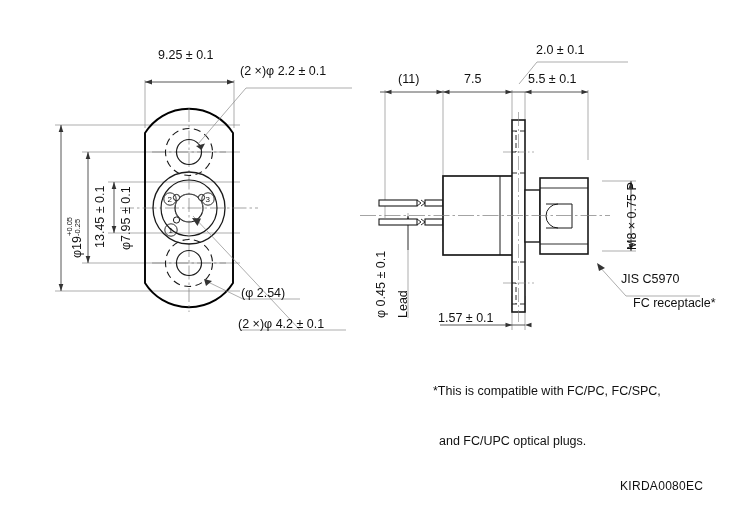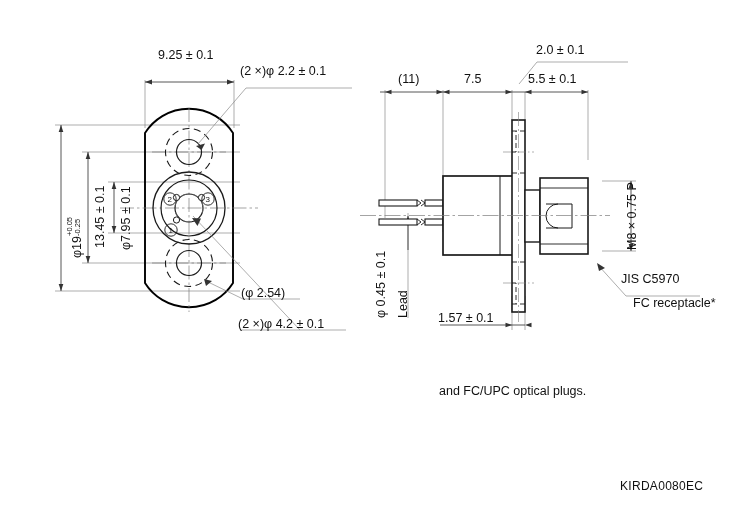--- a/index.html
+++ b/index.html
@@ -296,19 +296,20 @@
 
   <div class="lbl" style="left:438px; top:311px;">1.57 ± 0.1</div>
 
   <div class="lbl vert" style="left:625px; top:250px;">M8 × 0.75 P</div>
 
   <div class="lbl" style="left:621px; top:272px;">JIS C5970</div>
 
   <div class="lbl" style="left:633px; top:288px;margin-top:8px;">FC receptacle*</div>
 
   <div class="note-block">
+    <span class="note-line">*This is compatible with FC/PC, FC/SPC,</span>
     <span class="note-line indent1">and FC/UPC optical plugs.</span>
     
   </div>
 
   <div class="part-code">KIRDA0080EC</div>
 
 </div>
 
 </body></html>

